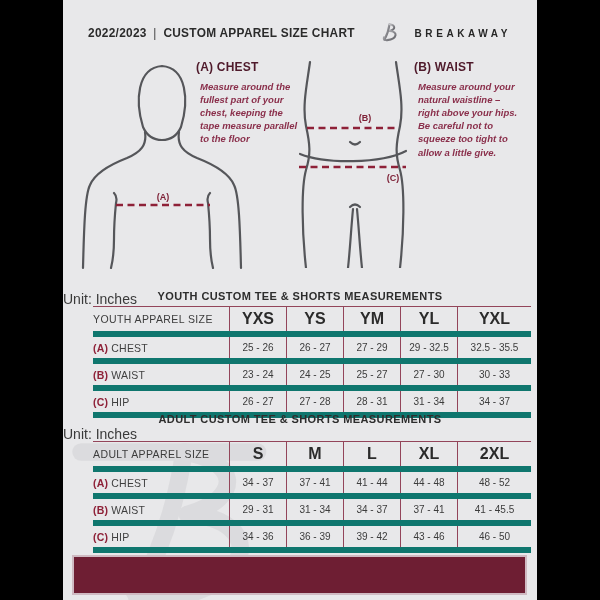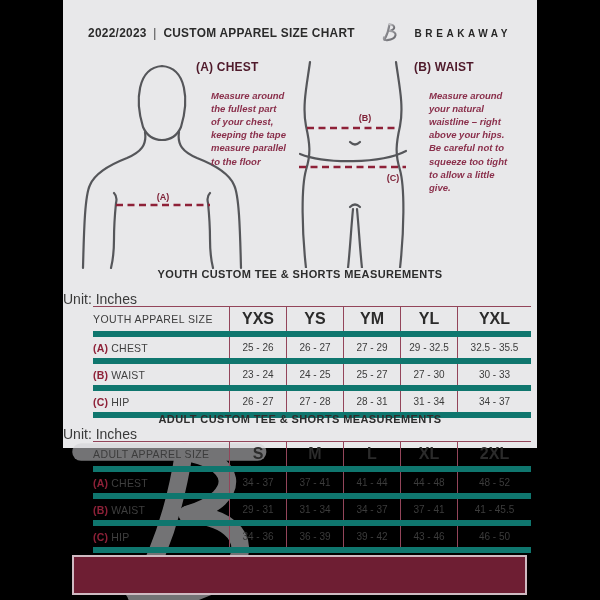--- a/index.html
+++ b/index.html
@@ -1,36 +1,36 @@
 <!DOCTYPE html>
 <html><head>
 <meta charset="utf-8">
 <style>
   html,body{margin:0;padding:0;background:#000;}
   .stage{position:relative;width:600px;height:600px;background:#000;overflow:hidden;
          font-family:"Liberation Sans",sans-serif;}
   .letterbox{position:absolute;top:0;width:63px;height:600px;background:#000;}
   .letterbox.left{left:0}
   .letterbox.right{right:0}
-  .document{position:absolute;left:63px;top:0;width:474px;height:448px;background:#e8e8ea;}
+  .document{position:absolute;left:63px;top:0;width:474px;height:600px;background:#e8e8ea;}
 
   
   .doc-header{position:absolute;top:18px;left:25px;right:26px;display:flex;align-items:center;}
   .header-title{display:flex;align-items:center;font-weight:bold;color:#2b2b2b;
                 font-size:12.5px;letter-spacing:.3px;white-space:nowrap;
                 transform:scaleX(.95);transform-origin:left center;}
   .header-title .pipe{margin:0 7px;font-weight:normal;color:#444;}
   .brand{margin-left:auto;display:flex;align-items:center;gap:12px;}
   .brand-name{font-size:10px;font-weight:bold;letter-spacing:3.6px;color:#262626;}
 
   
   .guide-block{position:absolute;}
   .guide-heading{font-size:12px;font-weight:bold;color:#4f1a2b;margin:0 0 6px 0;letter-spacing:.2px;}
   .guide-text{font-size:9.5px;font-style:italic;font-weight:bold;color:#8a2f4b;
-              line-height:1.38;margin:15px;}
+              line-height:1.38;margin:4px;}
   .gb-chest{left:133px;top:60px;width:106px;}
   .gb-waist{left:351px;top:60px;width:114px;}
   .gb-hips{left:351px;top:163px;width:118px;}
 
   
   .figure{position:absolute;}
   .fig-upper{left:0px;top:57px;}
   .fig-lower{left:230px;top:60px;}
   .body-line{fill:none;stroke:#55565a;stroke-width:2.2;stroke-linecap:round;}
   .dash-line{fill:none;stroke:#8e2138;stroke-width:2.4;stroke-dasharray:7 4.5;}
@@ -48,21 +48,21 @@
   .size-table td:not(:first-child),.size-table th:not(:first-child){border-left:1px solid #93455a;}
   .col-label{width:136px;}
   .col-size{width:56px;}
   .col-size-last{width:73px;margin-top:12px;}
   .th-label{font-size:10.5px;font-weight:normal;color:#3c3c3c;text-align:left;
             padding-left:12px;letter-spacing:.4px;}
   .th-size{font-size:16px;font-weight:bold;color:#2b2b2b;text-align:center;}
   .row-label{font-size:10.5px;text-align:left;padding-left:12px;color:#3f3f3f;letter-spacing:.2px;}
   .row-label .key{font-weight:bold;color:#8e2138;}
   .cell-val{font-size:10px;color:#3c3c3c;text-align:center;}
-  .t-youth-title{top:268px;} .t-youth-unit{top:291px;} .t-youth{top:306px;}
+  .t-youth-title{top:290px;} .t-youth-unit{top:291px;} .t-youth{top:306px;}
   .t-adult-title{top:413px;} .t-adult-unit{top:426px;} .t-adult{top:441px;}
 
   
   .watermark{position:absolute;left:-4px;top:404px;opacity:.55;pointer-events:none;}
   .footer-bar{position:absolute;left:9px;top:555px;width:455px;height:40px;
               background:#6e1e33;border:2px solid #cfbac2;box-sizing:border-box;}
 </style>
 </head>
 <body>
 

